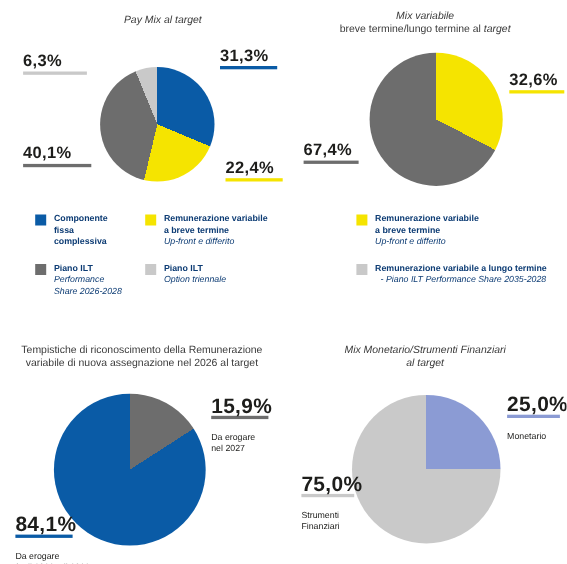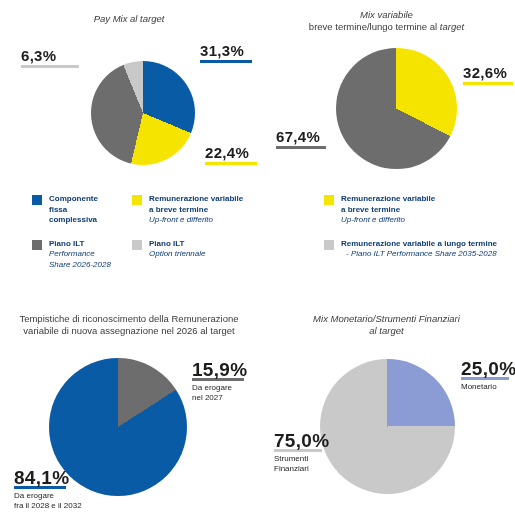--- a/index.html
+++ b/index.html
@@ -55,21 +55,21 @@
     display: block;
     height: 3px;
     margin-top: 1px;
     width: 100%;
   }
   .callout .sub {
     display: block;
     font-size: 8px;
     line-height: 10px;
     color: #1d1d1b;
-    margin-top: 2px;
+    margin-top: 12px;
     font-weight: normal;
   }
   .callout.small .val { font-size: 19px; line-height: 15px; }
 
   
   .legend-col {
     position: absolute;
     font-size: 8px;
     line-height: 10.5px;
     color: #0d3c74;
@@ -88,36 +88,40 @@
   }
   .legend-text { display: block; font-weight: bold; }
   .legend-text.it { font-style: italic; font-weight: normal; }
   .legend-text.sub { font-style: italic; font-weight: normal; padding-left: 5px; }
 </style>
 </head>
 <body>
 
 <div class="panel" style="left:0;top:0;width:258px;height:285px;">
 
-  <div class="chart-title" style="top:13px;">
+  <div class="chart-title" style="top:13px;padding-left:19px;">
     <span>Pay Mix al target</span>
   </div>
 
   <div class="pie" style="left:91px;top:61px;width:104px;height:104px;
               background: conic-gradient(
                 #0a5ba6 0deg 112.68deg,
                 #f5e400 112.68deg 193.32deg,
                 #6d6d6d 193.32deg 337.68deg,
                 #c9c9c9 337.68deg 360deg);"></div>
 
   <div class="callout" style="left:21px;top:47px;width:58px;">
     <span class="val">6,3%</span>
     <span class="rule" style="background:#c9c9c9;"></span>
   </div>
 
+  <div class="callout" style="left:21px;top:131px;width:62px;">
+    <span class="val">40,1%</span>
+    <span class="rule" style="background:#6d6d6d;"></span>
+  </div>
 
   <div class="callout" style="left:200px;top:42px;width:52px;">
     <span class="val">31,3%</span>
     <span class="rule" style="background:#0a5ba6;"></span>
   </div>
 
   <div class="callout" style="left:205px;top:144px;width:52px;">
     <span class="val">22,4%</span>
     <span class="rule" style="background:#f5e400;"></span>
   </div>

